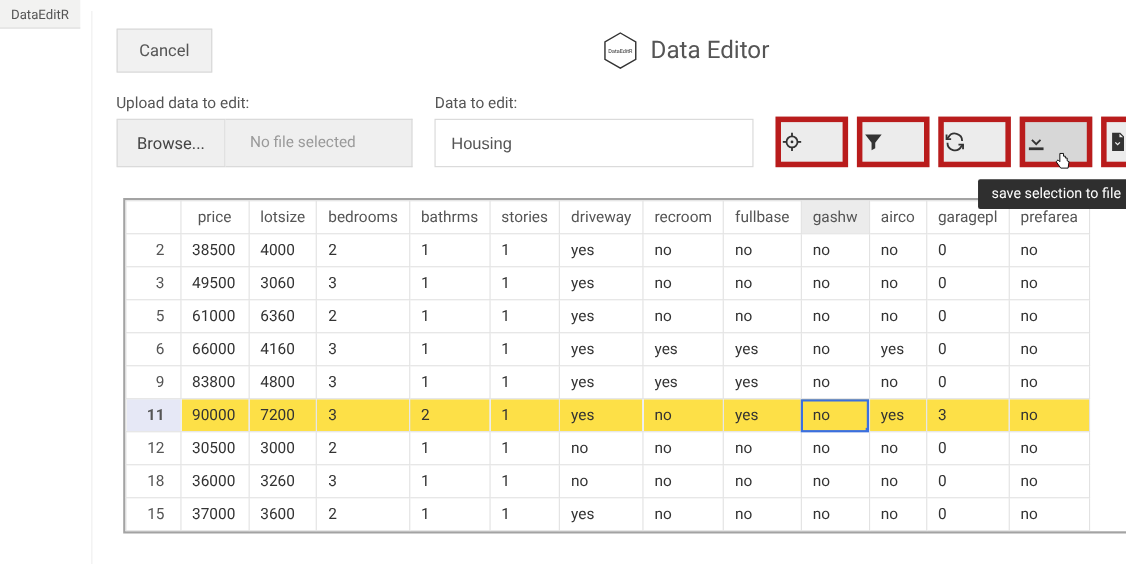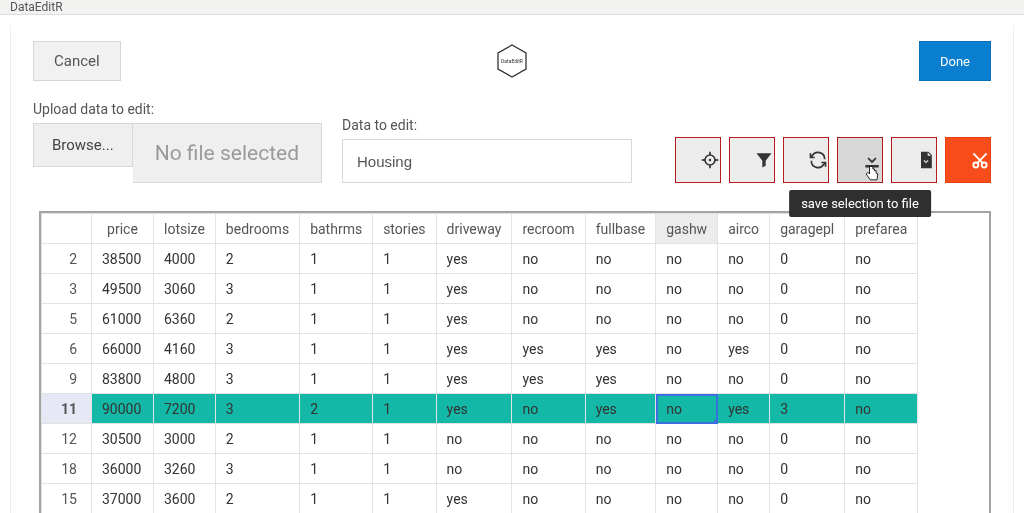--- a/index.html
+++ b/index.html
@@ -7,21 +7,21 @@
     margin: 0; padding: 0;
     font-family: -apple-system, BlinkMacSystemFont, "Segoe UI", Roboto, "Helvetica Neue", Arial, sans-serif;
     background: #f5f5f5;
     color: #333;
   }
   .window {
     width: 1024px;
     height: 513px;
     background: #fff;
     display: flex;
-    flex-direction: column;
+    flex-direction: row;
     overflow: hidden;
     position: relative;
   }
   .titlebar {
     height: 26px;
     background: #f2f2f1;
     border-bottom: 1px solid #dcdcdc;
     display: flex;
     align-items: center;
     padding: 0 10px;
@@ -96,46 +96,46 @@
     height: 44px;
     background: #efefef;
     border: 1px solid #d8d8d8;
     padding: 0 18px;
     font-size: 15px;
     display: flex; align-items: center;
     color: #444;
     cursor: pointer;
   }
   .file-label {
-    height: 60px;
+    height: 44px;
     border: 1px solid #d8d8d8;
     border-left: none;
     background: #efefef;
     display: flex;
     align-items: center;
     padding: 0 22px;
     color: #9a9a9a;
-    font-size: 21px;
+    font-size: 14px;
     min-width: 170px;
   }
   .data-input {
     height: 44px;
     width: 290px;
     border: 1px solid #d8d8d8;
     padding: 0 14px;
     font-size: 15px;
     color: #555;
   }
 
   .icon-row { display: flex; gap: 8px; margin-left: auto; margin-bottom: 0; }
   .icon-btn {
-    width: 46px; height: 46px;
+    width: 66px; height: 46px;
     background: #ececec;
-    border: 1px solid #b91c1c;
-    display: flex; align-items: center; justify-content: flex-end;
+    border: 5px solid #b91c1c;
+    display: flex; align-items: center; justify-content: flex-start;
     cursor: pointer;
     color: #333;
     position: relative;
   }
   .icon-btn.active { background: #d7d7d7; }
   .icon-btn.danger { background: #f84d1a; border-color: #e84212; color: #fff; }
   .icon-btn svg { width: 20px; height: 20px; }
 
   .tooltip {
     position: absolute;
@@ -178,21 +178,21 @@
     color: #555;
     text-align: center;
   }
   th.sort-col { background: #ececec; }
   td.rownum {
     background: #fff;
     text-align: right;
     padding-right: 14px;
     color: #555;
   }
-  tr.hl td { background: #14b8a6; }
+  tr.hl td { background: #fde047; }
   tr.hl td.rownum { background: #e6e8f6; font-weight: bold; }
   td.cell-sel {
     outline: 2px solid #3a6fe0;
     outline-offset: -2px;
     position: relative;
   }
   td.cell-sel::after {
     content: '';
     position: absolute;
     right: -3px; bottom: -3px;
@@ -235,20 +235,21 @@
       <div class="btn btn-cancel">
         <span>Cancel</span>
       </div>
       <div class="brand">
         <div class="hexicon">
           <svg viewBox="0 0 34 34">
               <polygon points="17,1 31,9 31,25 17,33 3,25 3,9" fill="none" stroke="#333" stroke-width="1.3"></polygon>
               <text x="17" y="19" font-size="5" text-anchor="middle" fill="#333">DataEditR</text>
             </svg>
         </div>
+        <span class="brand-title">Data Editor</span>
       </div>
       <div style="margin-left:auto" class="btn btn-done">
         <span>Done</span>
       </div>
     </div>
 
     <div class="controls-row">
 
       <div class="control-group">
         <span class="control-label">Upload data to edit:</span>

